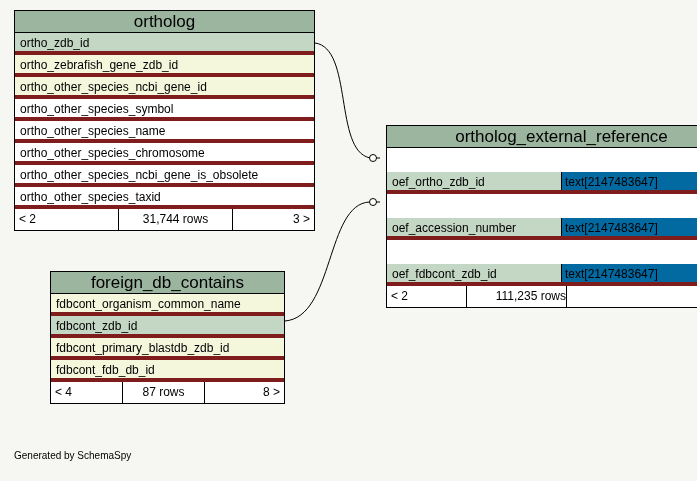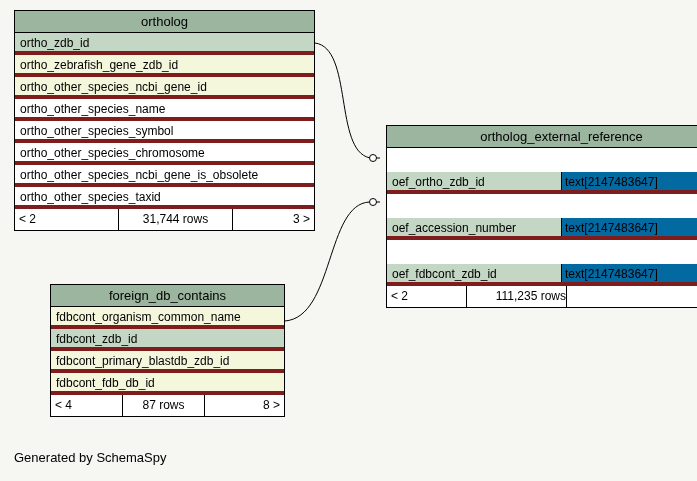--- a/index.html
+++ b/index.html
@@ -19,21 +19,21 @@
   .dbtable {
     position:absolute;
     border:1px solid #000;
     background:#fff;
   }
   .thead {
     height:22px; line-height:21px;
     text-align:center;
     background: var(--header, #9bb59f);
     border-bottom:1px solid #000;
-    font-size:13px;
+    font-size:17px;
   }
   .row {
     height:22px; line-height:21px;
     border-bottom:4px solid #7f1d1d;
     padding-left:5px;
     white-space:nowrap;
     overflow:hidden;
     display:flex;
   }
   .row.key   { background: var(--key_row, #c4d7c4); }
@@ -57,38 +57,38 @@
     background:#fff;
     font-size:12px;
   }
   .fcell { overflow:hidden; white-space:nowrap; }
   .fcell.left  { padding-left:4px; text-align:left; border-right:1px solid #000; }
   .fcell.mid   { text-align:center; border-right:1px solid #000; }
   .fcell.right { padding-right:4px; text-align:right; }
 
   #t-ortholog { left:14px;  top:10px;  width:301px; }
   #t-oef      { left:386px; top:125px; width:351px; }
-  #t-fdb      { left:50px;  top:284px; width:235px; }
+  #t-fdb      { left:50px;  top:271px; width:235px; }
 
   #t-ortholog .fcell.left  { width:104px; }
   #t-ortholog .fcell.mid   { width:114px; }
   #t-ortholog .fcell.right { flex:1; }
 
   #t-oef .fcell.left  { width:80px; }
   #t-oef .fcell.mid   { width:100px;text-align:right; }
   #t-oef .fcell.right { flex:1; }
 
   #t-fdb .fcell.left  { width:72px; }
   #t-fdb .fcell.mid   { width:82px; }
   #t-fdb .fcell.right { flex:1; }
 
   .note {
     position:absolute;
     left:14px; top:450px;
-    font-size:13px;
+    font-size:10px;
   }
 </style>
 </head>
 <body>
 
 <div>
 
   <svg class="edges" width="697" height="481" viewBox="0 0 697 481">
     <path d="M315,43 C353,48 334,150 369.5,157.8" fill="none" stroke="#000" stroke-width="1"></path>
     <circle cx="373" cy="158" r="3.5" fill="#fff" stroke="#000" stroke-width="1"></circle>
@@ -103,24 +103,24 @@
     <div class="row key">
       <span class="namecell">ortho_zdb_id</span>
     </div>
     <div class="row index">
       <span class="namecell">ortho_zebrafish_gene_zdb_id</span>
     </div>
     <div class="row index">
       <span class="namecell">ortho_other_species_ncbi_gene_id</span>
     </div>
     <div class="row plain">
-      <span class="namecell">ortho_other_species_name</span>
+      <span class="namecell">ortho_other_species_symbol</span>
     </div>
     <div class="row plain">
-      <span class="namecell">ortho_other_species_symbol</span>
+      <span class="namecell">ortho_other_species_name</span>
     </div>
     <div class="row plain">
       <span class="namecell">ortho_other_species_chromosome</span>
     </div>
     <div class="row plain">
       <span class="namecell">ortho_other_species_ncbi_gene_is_obsolete</span>
     </div>
     <div class="row plain">
       <span class="namecell">ortho_other_species_taxid</span>
     </div>

